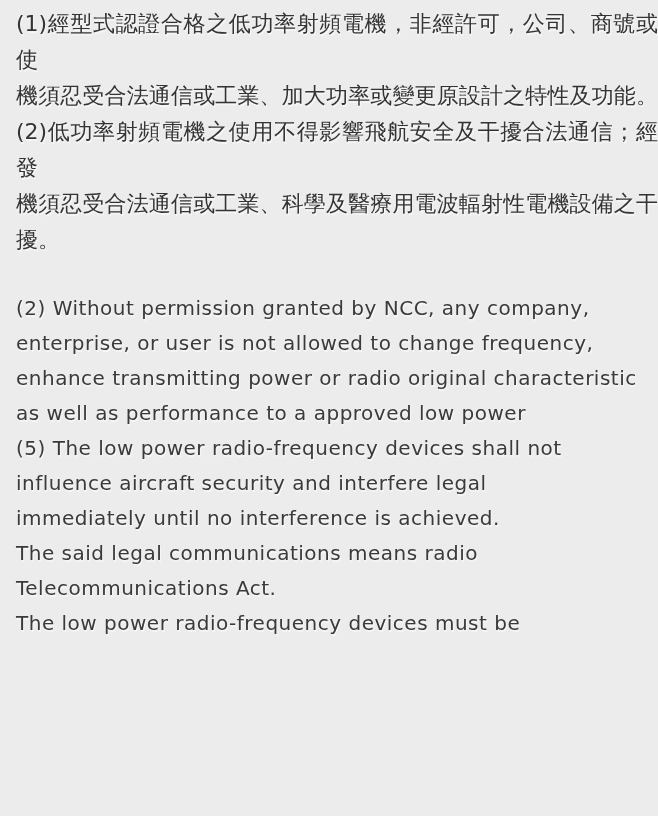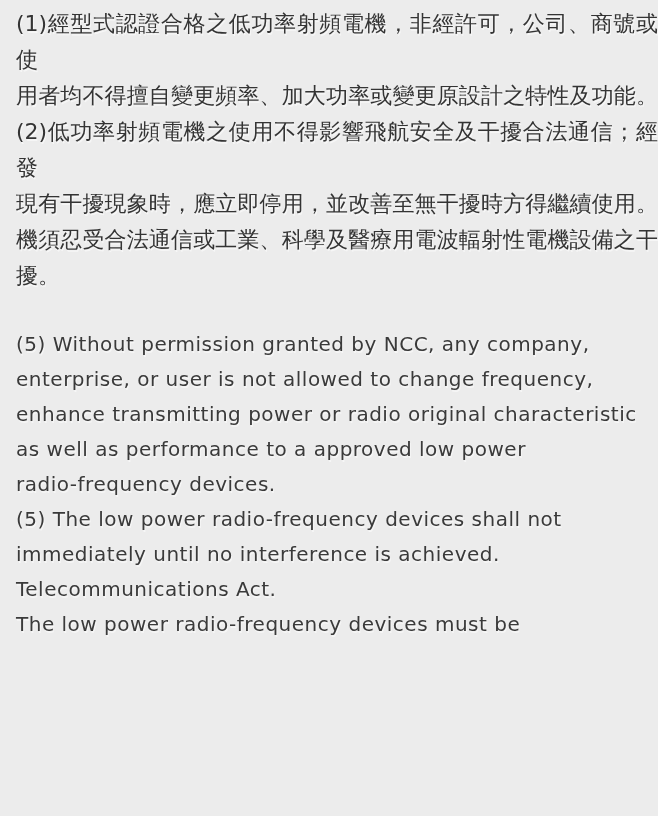--- a/index.html
+++ b/index.html
@@ -52,33 +52,33 @@
     text-align: left;
   }
 </style>
 </head>
 <body>
 
 <div class="page">
 
   <div class="zh-block">
     <div class="zh-line just">(1)經型式認證合格之低功率射頻電機，非經許可，公司、商號或使</div>
-    <div class="zh-line just">用者均不得擅自變更頻率、加大功率或變更原設計之特性及功能。</div>
+    <div class="zh-line just">機須忍受合法通信或工業、加大功率或變更原設計之特性及功能。</div>
     <div class="zh-line just">(2)低功率射頻電機之使用不得影響飛航安全及干擾合法通信；經發</div>
-    <div class="zh-line just">現有干擾現象時，應立即停用，並改善至無干擾時方得繼續使用。</div>
     <div class="zh-line just">機須忍受合法通信或工業、科學及醫療用電波輻射性電機設備之干</div>
     <div class="zh-line">擾。</div>
   </div>
 
   <div class="en-block">
-    <div class="en-line">(5) Without permission granted by NCC, any company,</div>
+    <div class="en-line">(2) Without permission granted by NCC, any company,</div>
     <div class="en-line">enterprise, or user is not allowed to change frequency,</div>
     <div class="en-line">enhance transmitting power or radio original characteristic</div>
     <div class="en-line">as well as performance to a approved low power</div>
-    <div class="en-line">radio-frequency devices.</div>
     <div class="en-line">(5) The low power radio-frequency devices shall not</div>
+    <div class="en-line">influence aircraft security and interfere legal</div>
     <div class="en-line">immediately until no interference is achieved.</div>
+    <div class="en-line">The said legal communications means radio</div>
     <div class="en-line">Telecommunications Act.</div>
     <div class="en-line">The low power radio-frequency devices must be</div>
 
   </div>
 
 </div>
 
 </body></html>

